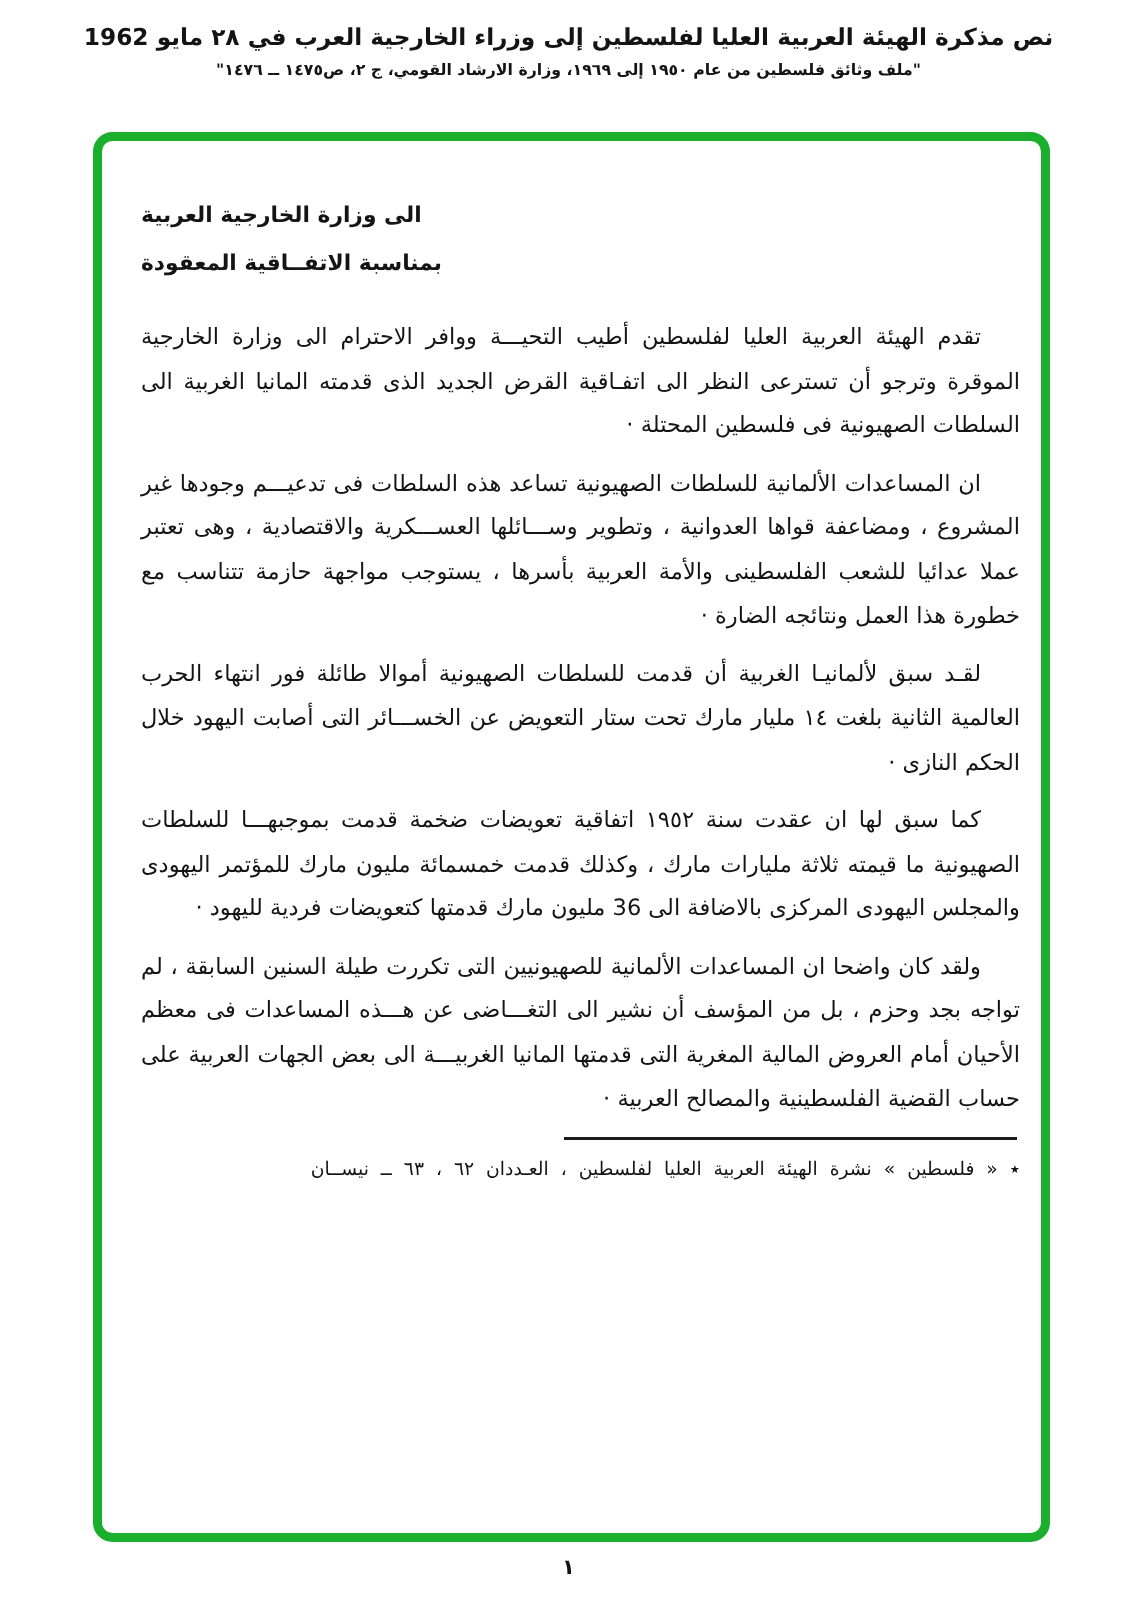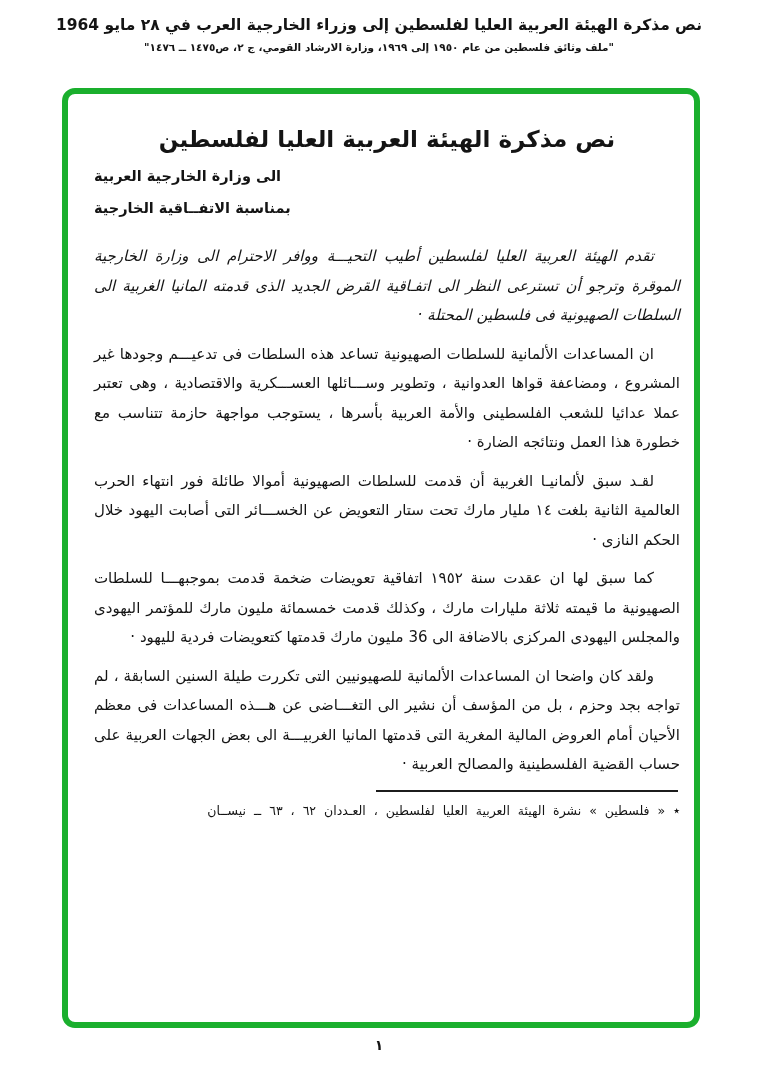--- a/index.html
+++ b/index.html
@@ -68,21 +68,21 @@
   }
   .doc-body p {
     direction: rtl;
     text-align: justify;
     text-indent: 26px;
     font-size: 15px;
     line-height: 29.5px;
     margin-top: 9px;
     font-weight: 500;
   }
-  .doc-body p:first-child { margin-top: 0; font-style: italic; }
+  .doc-body p:first-child { margin-top: 0; }
 
   
   .footnote-sep {
     width: 302px;
     height: 2px;
     background: #1c1c1c;
     margin: 10px 2px 8px auto; 
   }
   .footnote {
     direction: rtl;
@@ -110,30 +110,29 @@
     font-size: 14px;
     font-weight: bold;
   }
 </style>
 </head>
 <body>
 
 <div class="page">
 
   <div class="scan-header">
-    <div class="h-line1">نص مذكرة الهيئة العربية العليا لفلسطين إلى وزراء الخارجية العرب في ٢٨ مايو 1964</div>
+    <div class="h-line1">نص مذكرة الهيئة العربية العليا لفلسطين إلى وزراء الخارجية العرب في ٢٨ مايو 1962</div>
     <div class="h-line2">"ملف وثائق فلسطين من عام ١٩٥٠ إلى ١٩٦٩، وزارة الارشاد القومي، ج ٢، ص١٤٧٥ ــ ١٤٧٦"</div>
   </div>
 
   <div class="doc-frame">
     <div class="doc-inner">
 
-      <div class="doc-title">نص مذكرة الهيئة العربية العليا لفلسطين</div>
       <div class="doc-subtitle">الى وزارة الخارجية العربية</div>
-      <div class="doc-subtitle">بمناسبة الاتفــاقية الخارجية</div>
+      <div class="doc-subtitle">بمناسبة الاتفــاقية المعقودة</div>
 
       <div class="doc-body">
         <p>تقدم الهيئة العربية العليا لفلسطين أطيب التحيـــة ووافر الاحترام الى وزارة الخارجية الموقرة وترجو أن تسترعى النظر الى اتفـاقية القرض الجديد الذى قدمته المانيا الغربية الى السلطات الصهيونية فى فلسطين المحتلة ·</p>
         <p>ان المساعدات الألمانية للسلطات الصهيونية تساعد هذه السلطات فى تدعيـــم وجودها غير المشروع ، ومضاعفة قواها العدوانية ، وتطوير وســـائلها العســـكرية والاقتصادية ، وهى تعتبر عملا عدائيا للشعب الفلسطينى والأمة العربية بأسرها ، يستوجب مواجهة حازمة تتناسب مع خطورة هذا العمل ونتائجه الضارة ·</p>
         <p>لقـد سبق لألمانيـا الغربية أن قدمت للسلطات الصهيونية أموالا طائلة فور انتهاء الحرب العالمية الثانية بلغت ١٤ مليار مارك تحت ستار التعويض عن الخســـائر التى أصابت اليهود خلال الحكم النازى ·</p>
         <p>كما سبق لها ان عقدت سنة ١٩٥٢ اتفاقية تعويضات ضخمة قدمت بموجبهـــا للسلطات الصهيونية ما قيمته ثلاثة مليارات مارك ، وكذلك قدمت خمسمائة مليون مارك للمؤتمر اليهودى والمجلس اليهودى المركزى بالاضافة الى 36 مليون مارك قدمتها كتعويضات فردية لليهود ·</p>
         <p>ولقد كان واضحا ان المساعدات الألمانية للصهيونيين التى تكررت طيلة السنين السابقة ، لم تواجه بجد وحزم ، بل من المؤسف أن نشير الى التغـــاضى عن هـــذه المساعدات فى معظم الأحيان أمام العروض المالية المغرية التى قدمتها المانيا الغربيـــة الى بعض الجهات العربية على حساب القضية الفلسطينية والمصالح العربية ·</p>
       </div>
 
       <div class="footnote-sep"></div>

